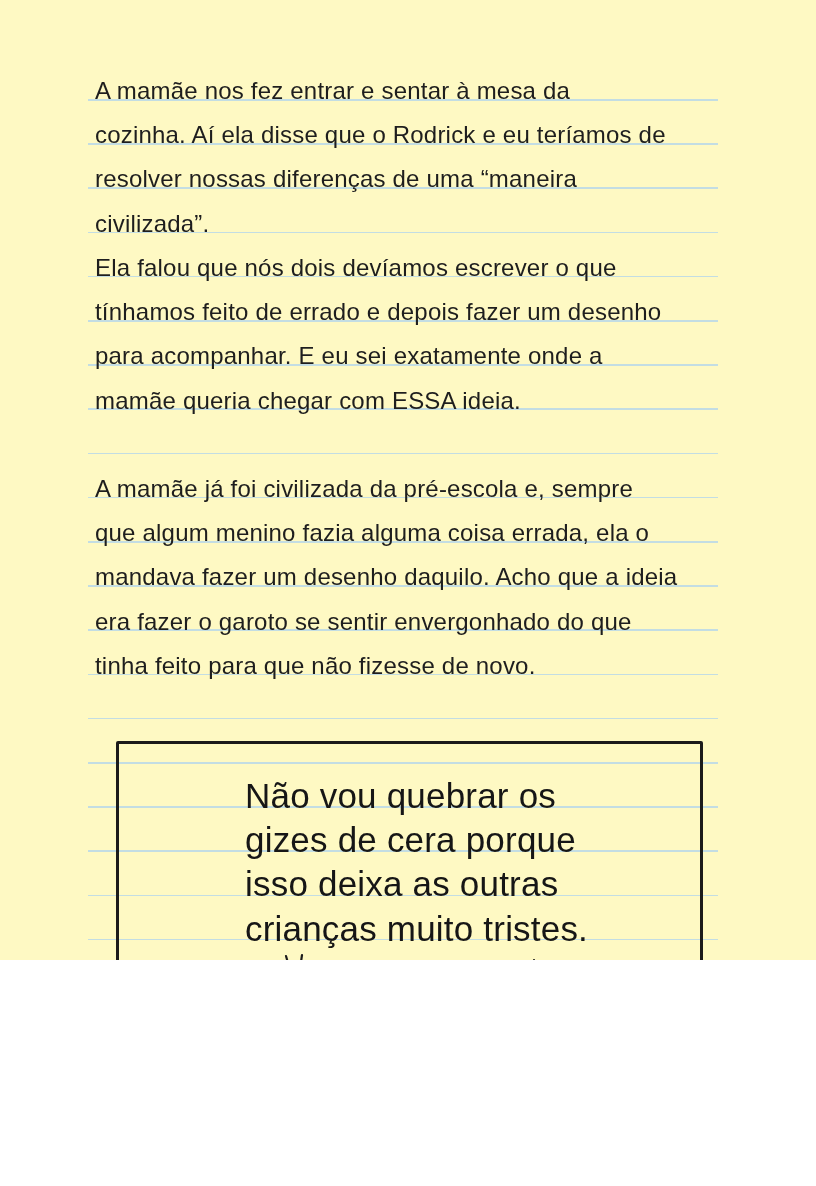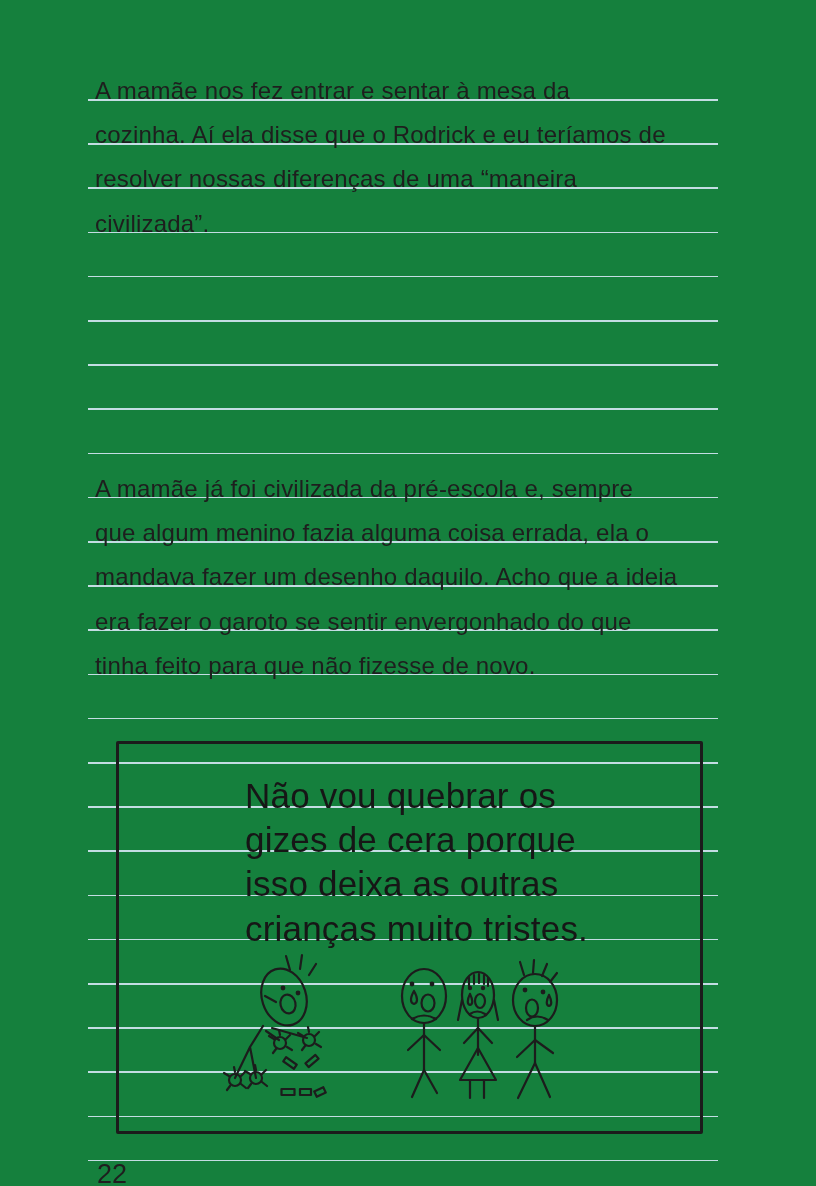--- a/index.html
+++ b/index.html
@@ -1,19 +1,19 @@
 <!DOCTYPE html>
 <html><head>
 <meta charset="utf-8">
 <style>
   html,body{margin:0;padding:0;background:#ffffff;}
   .page{
     position:relative;
-    width:816px;height:1186px;
-    background:#15803d;
+    width:816px;height:960px;
+    background:#fef9c3;
     overflow:hidden;
     font-family:"Liberation Sans", sans-serif;
     color:#1e1e1e;
     text-decoration:underline;
   }
   .ruled-lines{
     position:absolute;
     left:88px;top:99px;width:630px;height:1063px;
     background:repeating-linear-gradient(
       to bottom,
@@ -68,20 +68,24 @@
 <body>
 
 <div class="page">
 
   <div class="ruled-lines"></div>
 
   <div class="para para-1">A mamãe nos fez entrar e sentar à mesa da
 cozinha. Aí ela disse que o Rodrick e eu teríamos de
 resolver nossas diferenças de uma “maneira
 civilizada”.</div>
+  <div class="para para-2">Ela falou que nós dois devíamos escrever o que
+tínhamos feito de errado e depois fazer um desenho
+para acompanhar. E eu sei exatamente onde a
+mamãe queria chegar com ESSA ideia.</div>
   <div class="para para-3">A mamãe já foi civilizada da pré-escola e, sempre
 que algum menino fazia alguma coisa errada, ela o
 mandava fazer um desenho daquilo. Acho que a ideia
 era fazer o garoto se sentir envergonhado do que
 tinha feito para que não fizesse de novo.</div>
 
   <div class="panel">
     <div class="caption">Não vou quebrar os
 gizes de cera porque
 isso deixa as outras

